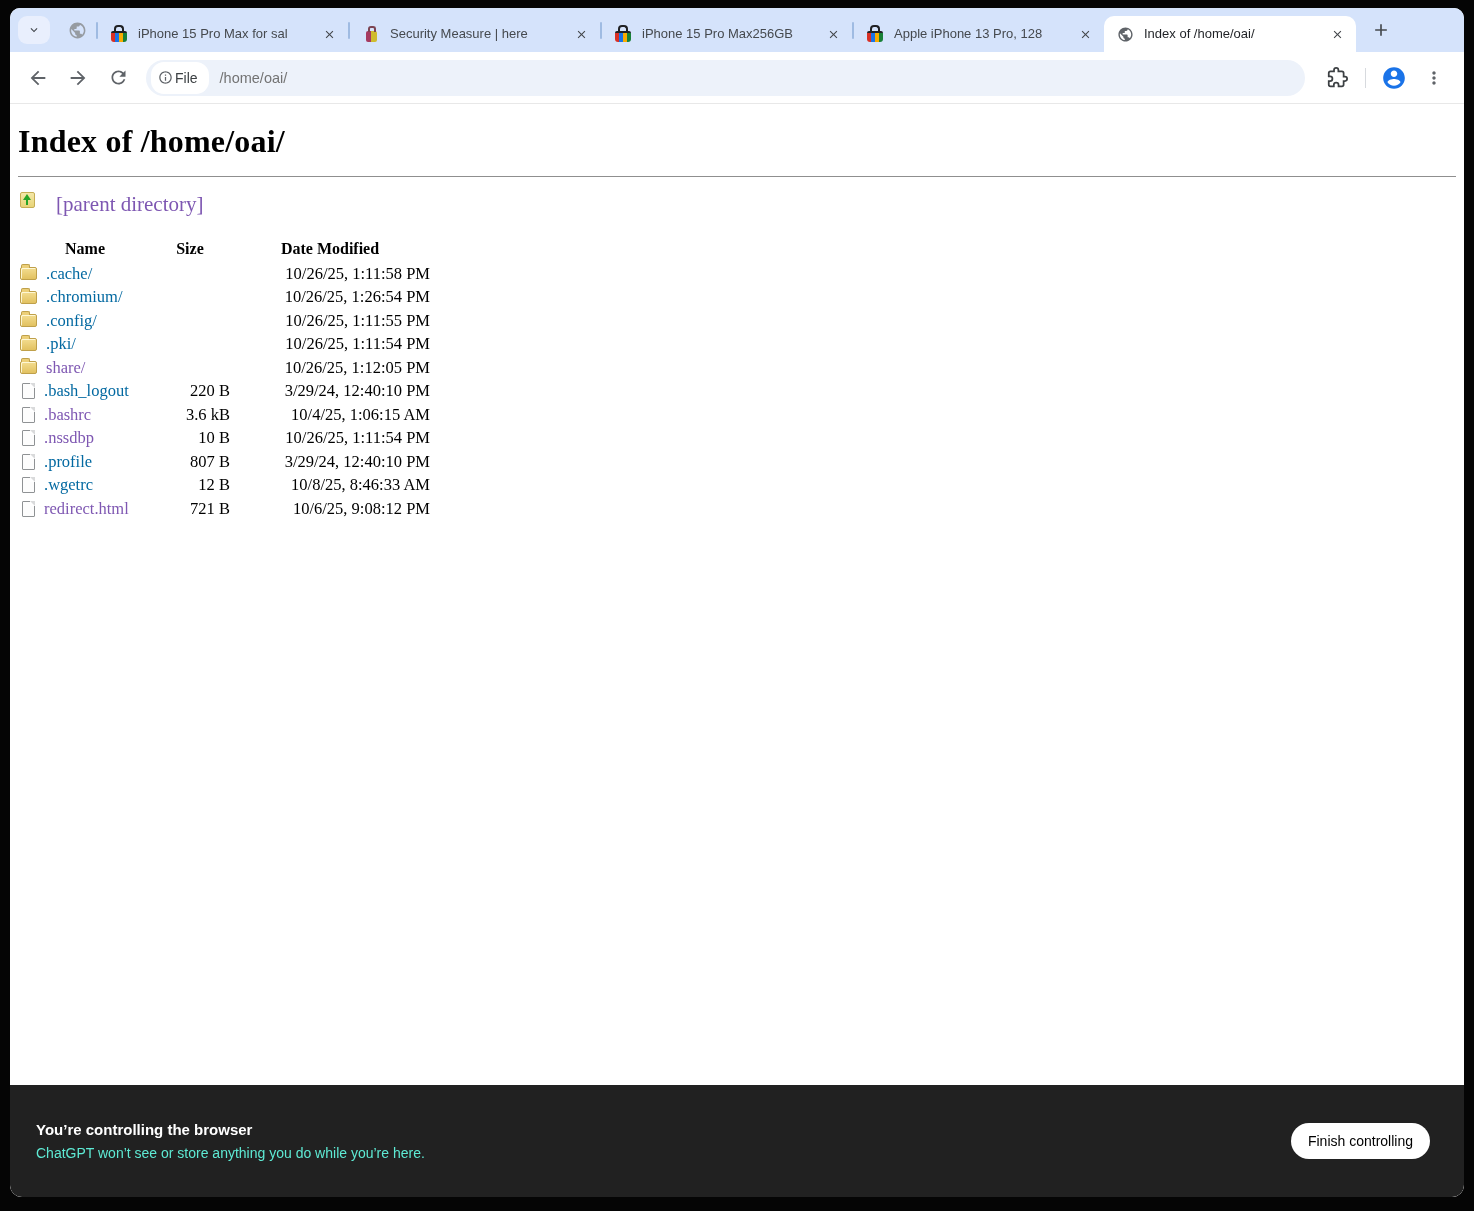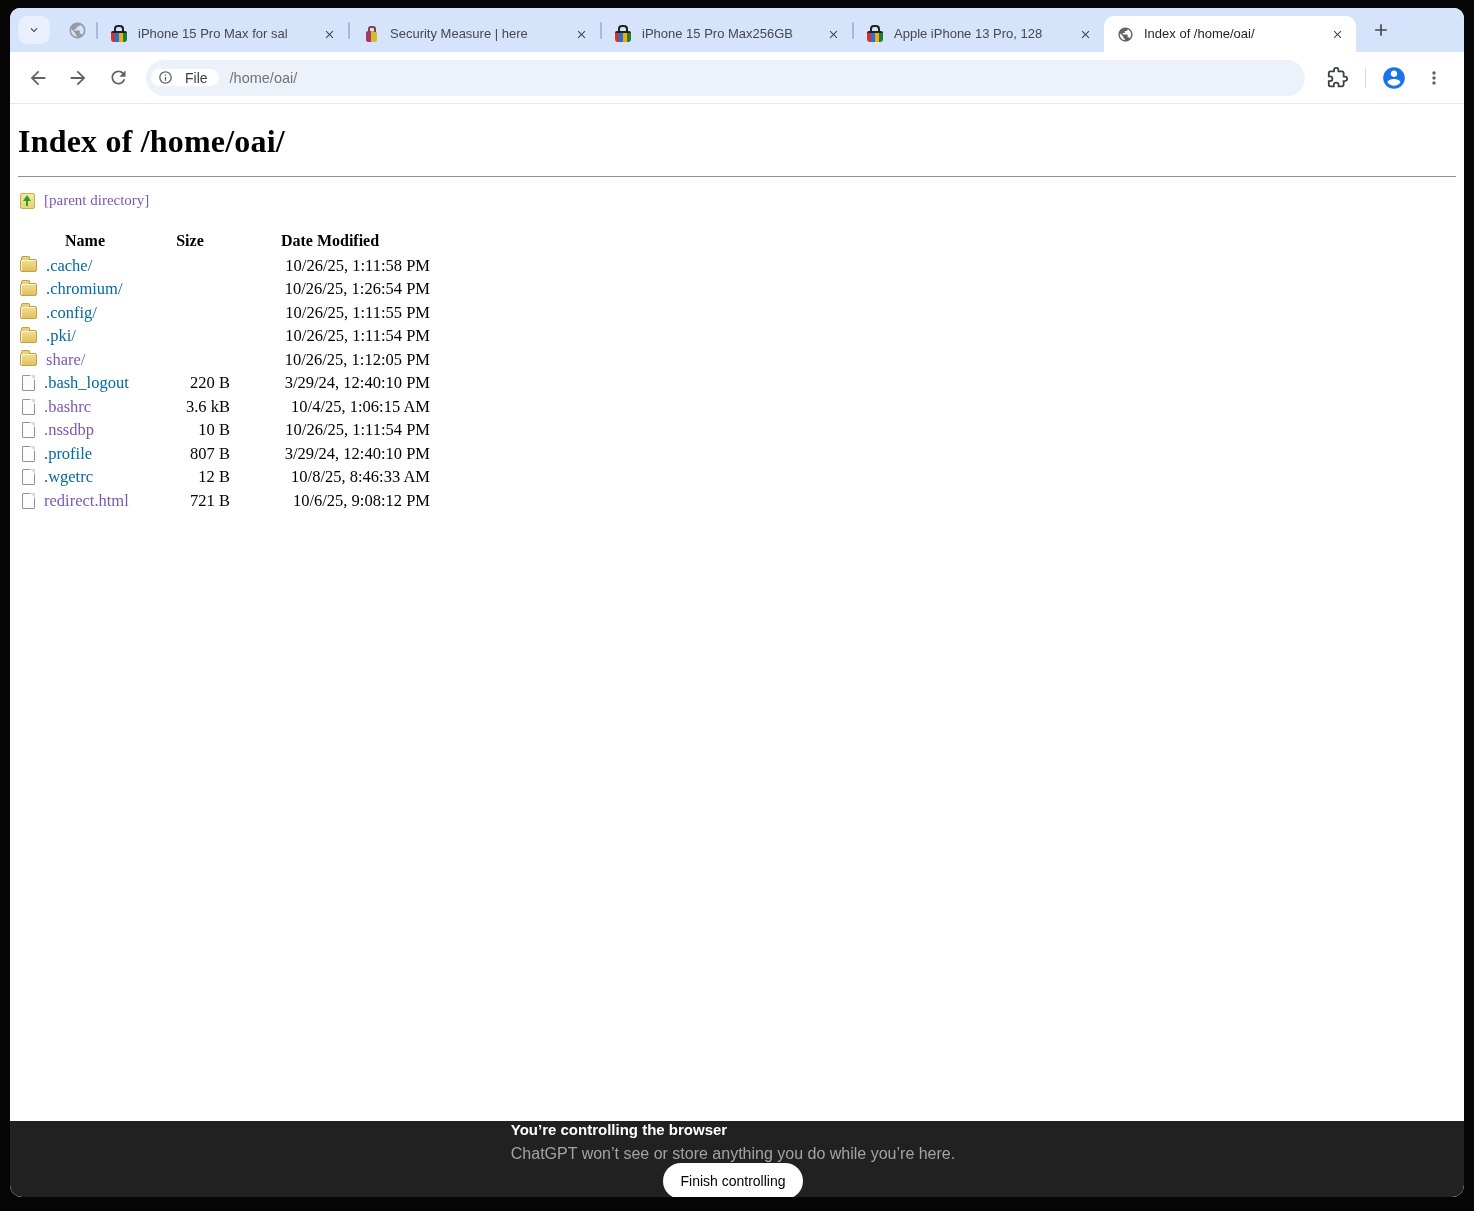--- a/index.html
+++ b/index.html
@@ -84,37 +84,37 @@
   .nav-btn {
     width:36px; height:36px; border-radius:50%; display:flex; flex:none;
     align-items:center; justify-content:center; cursor:pointer; margin:0 2px;
   }
   .urlbar {
     flex:1; height:36px; background:#edf2fa; border-radius:18px;
     display:flex; align-items:center; padding:0 14px 0 5px; margin:0 12px 0 8px;
     cursor:text;
   }
   .url-chip {
-    background:#fff; border-radius:13px; height:17px; padding:0 11px 0 7px;
-    display:flex; align-items:center; gap:12px; flex:none;
+    background:#fff; border-radius:13px; height:32px; padding:0 11px 0 7px;
+    display:flex; align-items:center; gap:2px; flex:none;
   }
   .url-chip-label { font-size:14px; color:#3c4043; }
   .url-text { font-size:14.5px; color:#737373; margin-left:11px; }
   .toolbar-right { display:flex; align-items:center; flex:none; }
   .toolbar-sep { width:1px; height:20px; background:#d7dade; margin:0 8px; }
   
   .content {
     position:absolute; top:96px; bottom:92px; left:0; right:0;
     background:#fff; overflow:hidden;
     font-family:"Liberation Serif","DejaVu Serif",serif; color:#000;
     padding:0 8px;
   }
   .content h1 { font-size:32px; font-weight:bold; margin:19px 0 0 0; letter-spacing:0.2px; }
   .content hr { border:none; border-top:1px solid #8f8f8f; margin:16px 0 0 0; }
-  .parent-row { display:flex; align-items:flex-end; gap:9px; margin:15px 0 0 2px; font-size:15px; }
+  .parent-row { display:flex; align-items:flex-start; gap:21px; margin:15px 0 0 2px; font-size:21px; }
   a.link { color:#0369a1; text-decoration:none; cursor:pointer; }
   a.link.visited { color:#7e57b2; }
   table.listing { border-collapse:collapse; margin:23px 0 0 2px; font-size:16.5px; }
   table.listing th { font-weight:bold; text-align:center; padding:0 0 4px 0; font-size:16px; }
   table.listing td { padding:0; height:23.5px; vertical-align:middle; }
   td.name-cell { width:130px; }
   td.name-cell .cellwrap { display:flex; align-items:center; gap:9px; }
   td.size-cell { width:80px; text-align:right; }
   td.date-cell { width:200px; text-align:right; }
   
@@ -146,26 +146,26 @@
     content:""; position:absolute; left:2px; top:1px; width:0; height:0;
     border-left:4px solid transparent; border-right:4px solid transparent;
     border-bottom:6px solid #27a427;
   }
   .icon-parent::after {
     content:""; position:absolute; left:5px; top:6px; width:2px; height:6px;
     background:#27a427;
   }
   
   .control-bar {
-    position:absolute; left:0; right:0; bottom:0; height:76px; background:#212121;
+    position:absolute; left:0; right:0; bottom:0; height:112px; background:#212121;
     border-radius:0 0 12px 12px; display:flex; align-items:center;
-    justify-content:space-between; padding:0 34px 0 26px; color:#fff;flex-direction:column;
+    justify-content:space-between; padding:0 34px 0 26px; color:#fff;
   }
   .control-title { font-size:15px; font-weight:bold; margin-bottom:7px; }
-  .control-subtitle { font-size:16px; color:#a3a3a3; }
+  .control-subtitle { font-size:14px; color:#5eead4; }
   .finish-btn {
     background:#fff; color:#000000; font-size:14px; border:none; cursor:pointer;
     padding:10px 17px; border-radius:20px; font-family:"Liberation Sans",sans-serif;
   }
 </style>
 </head>
 <body>
 
 <div class="window">
 

